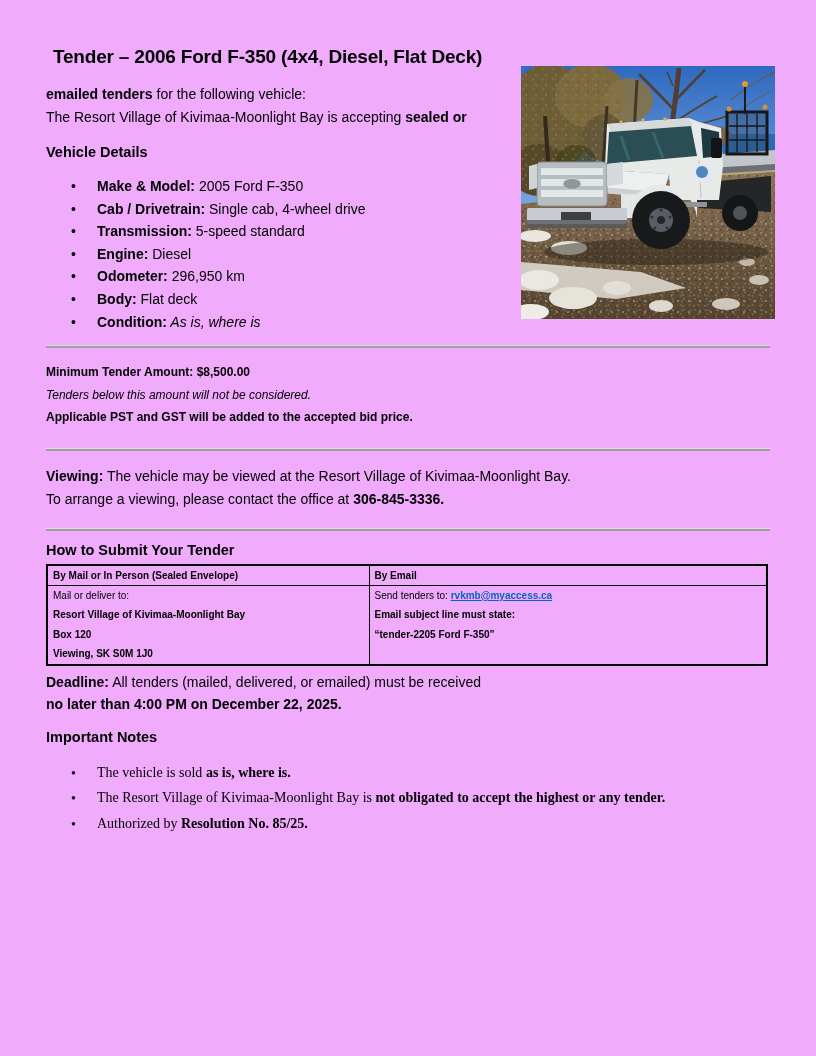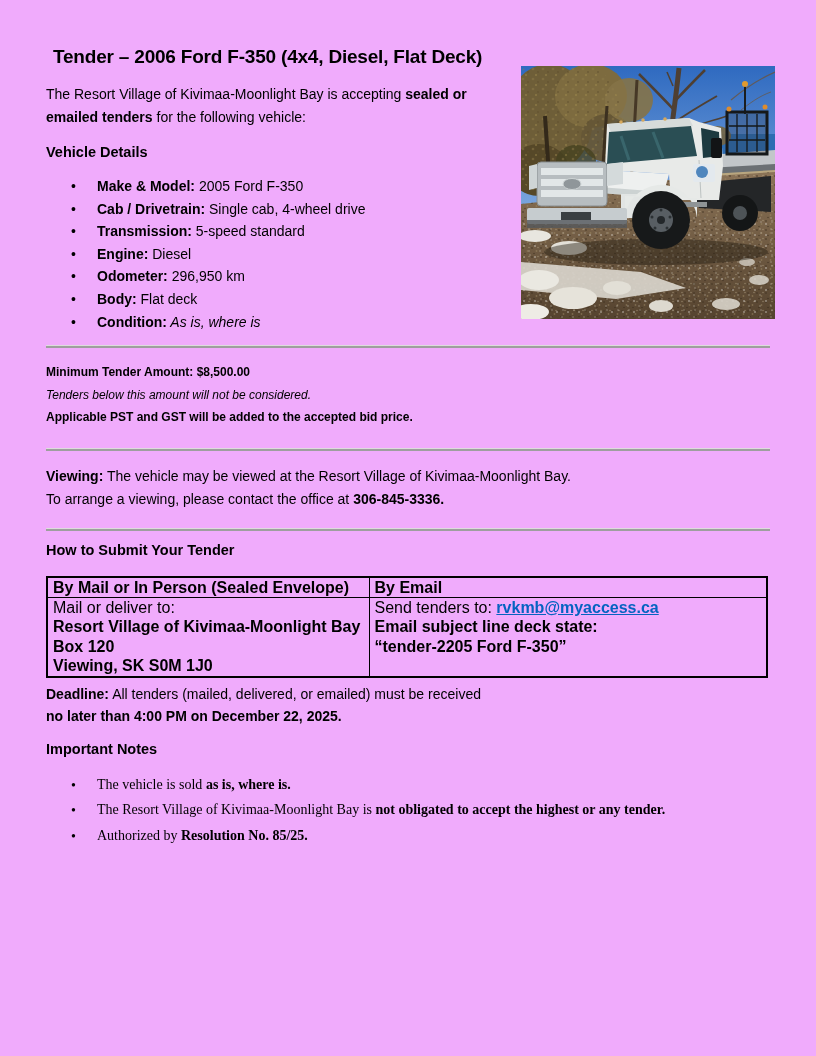--- a/index.html
+++ b/index.html
@@ -27,22 +27,22 @@
   ul.notes-list > li { line-height:25.5px;font-family:Liberation Serif, serif; }
   ul.notes-list > li::before { top:1px; }
   .hr { height:3px; background:linear-gradient(to bottom,#dcdcdc 0 1px,#9e9e9e 1px 3px); }
   .hr1 { margin-top:12px; }
   .hr2 { margin-top:19px; }
   .hr3 { margin-top:17px; }
   .pricing { margin-top:13px; font-size:12px; line-height:22.5px; }
   .viewing { margin-top:14px; }
   .submit-h { margin-top:9px; }
   table.tender-table {
-    width:722px; margin-top:16px; border-collapse:collapse; border:2px solid #000;
-    font-size:16px;
+    width:722px; margin-top:4px; border-collapse:collapse; border:2px solid #000;
+    font-size:10px;
   }
   table.tender-table th, table.tender-table td {
     border:1px solid #000; text-align:left; vertical-align:top; padding:0 5px;
   }
   table.tender-table th { font-weight:700; line-height:19px; height:19px; }
   table.tender-table td { line-height:19.5px; padding-bottom:0; }
   .col1 { width:322px; }
   .cell-line { display:block; }
   a.email-link { color:#0563C1; font-weight:700; text-decoration:underline; cursor:pointer; }
   .deadline { margin-top:5px; font-size:14px; line-height:22.5px; }
@@ -53,22 +53,22 @@
 </head>
 <body>
 
 <div class="page">
   <div class="margin">
 
     <div class="doc-title">Tender – 2006 Ford F-350 (4x4, Diesel, Flat Deck)</div>
 
     <div class="top-col">
       <div class="p intro">
+        <div><span class="seg b">emailed tenders</span><span class="seg"> for the following vehicle:</span></div>
         <div><span class="seg">The Resort Village of Kivimaa-Moonlight Bay is accepting </span><span class="seg b">sealed or</span></div>
-        <div><span class="seg b">emailed tenders</span><span class="seg"> for the following vehicle:</span></div>
       </div>
 
       <div class="h2">Vehicle Details</div>
 
       <ul class="blist">
         <li><span class="seg b">Make &amp; Model:</span><span class="seg"> 2005 Ford F-350</span></li>
         <li><span class="seg b">Cab / Drivetrain:</span><span class="seg"> Single cab, 4-wheel drive</span></li>
         <li><span class="seg b">Transmission:</span><span class="seg"> 5-speed standard</span></li>
         <li><span class="seg b">Engine:</span><span class="seg"> Diesel</span></li>
         <li><span class="seg b">Odometer:</span><span class="seg"> 296,950 km</span></li>
@@ -104,21 +104,21 @@
       </tr>
       <tr>
         <td>
           <span class="cell-line">Mail or deliver to:</span>
           <span class="cell-line b">Resort Village of Kivimaa-Moonlight Bay</span>
           <span class="cell-line b">Box 120</span>
           <span class="cell-line b">Viewing, SK S0M 1J0</span>
         </td>
         <td>
           <span class="cell-line"><span class="seg">Send tenders to: </span><a class="email-link">rvkmb@myaccess.ca</a></span>
-          <span class="cell-line b">Email subject line deck state:</span>
+          <span class="cell-line b">Email subject line must state:</span>
           <span class="cell-line b">“tender-2205 Ford F-350”</span>
         </td>
       </tr>
     </tbody>
       </table>
 
     <div class="deadline">
       <div><span class="seg b">Deadline:</span><span class="seg"> All tenders (mailed, delivered, or emailed) must be received</span></div>
       <div class="b">no later than 4:00 PM on December 22, 2025.</div>
     </div>

